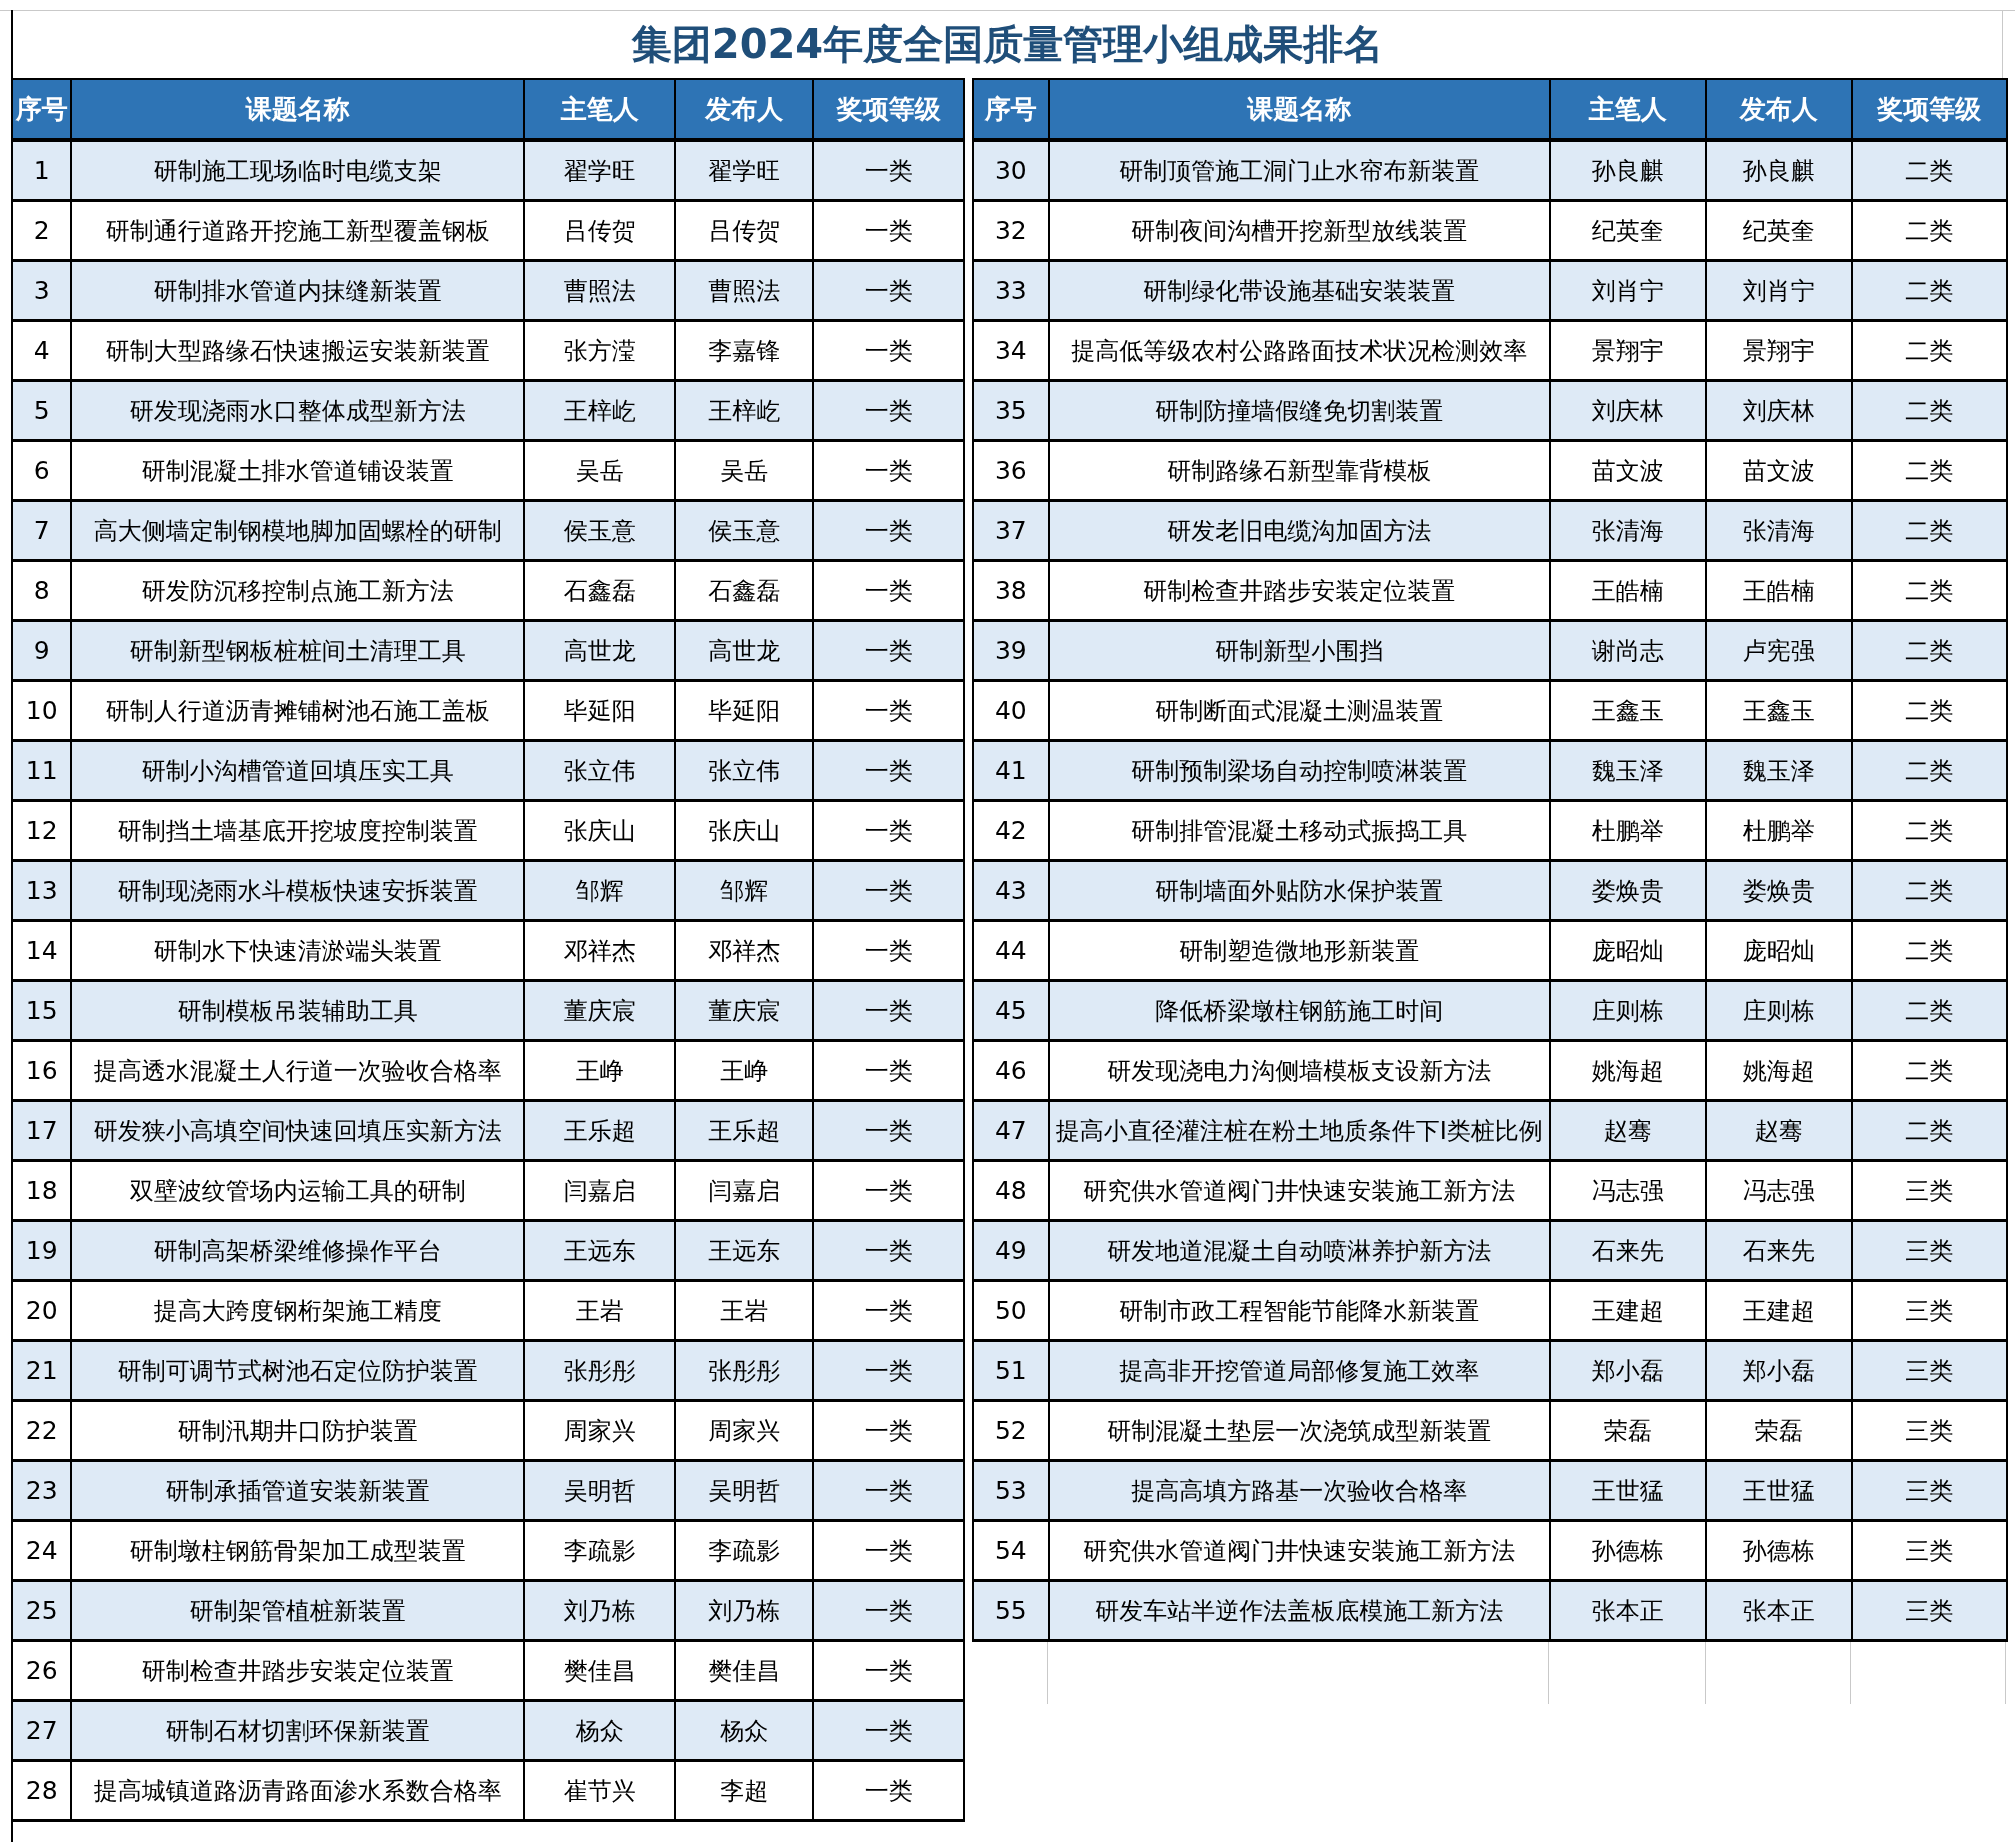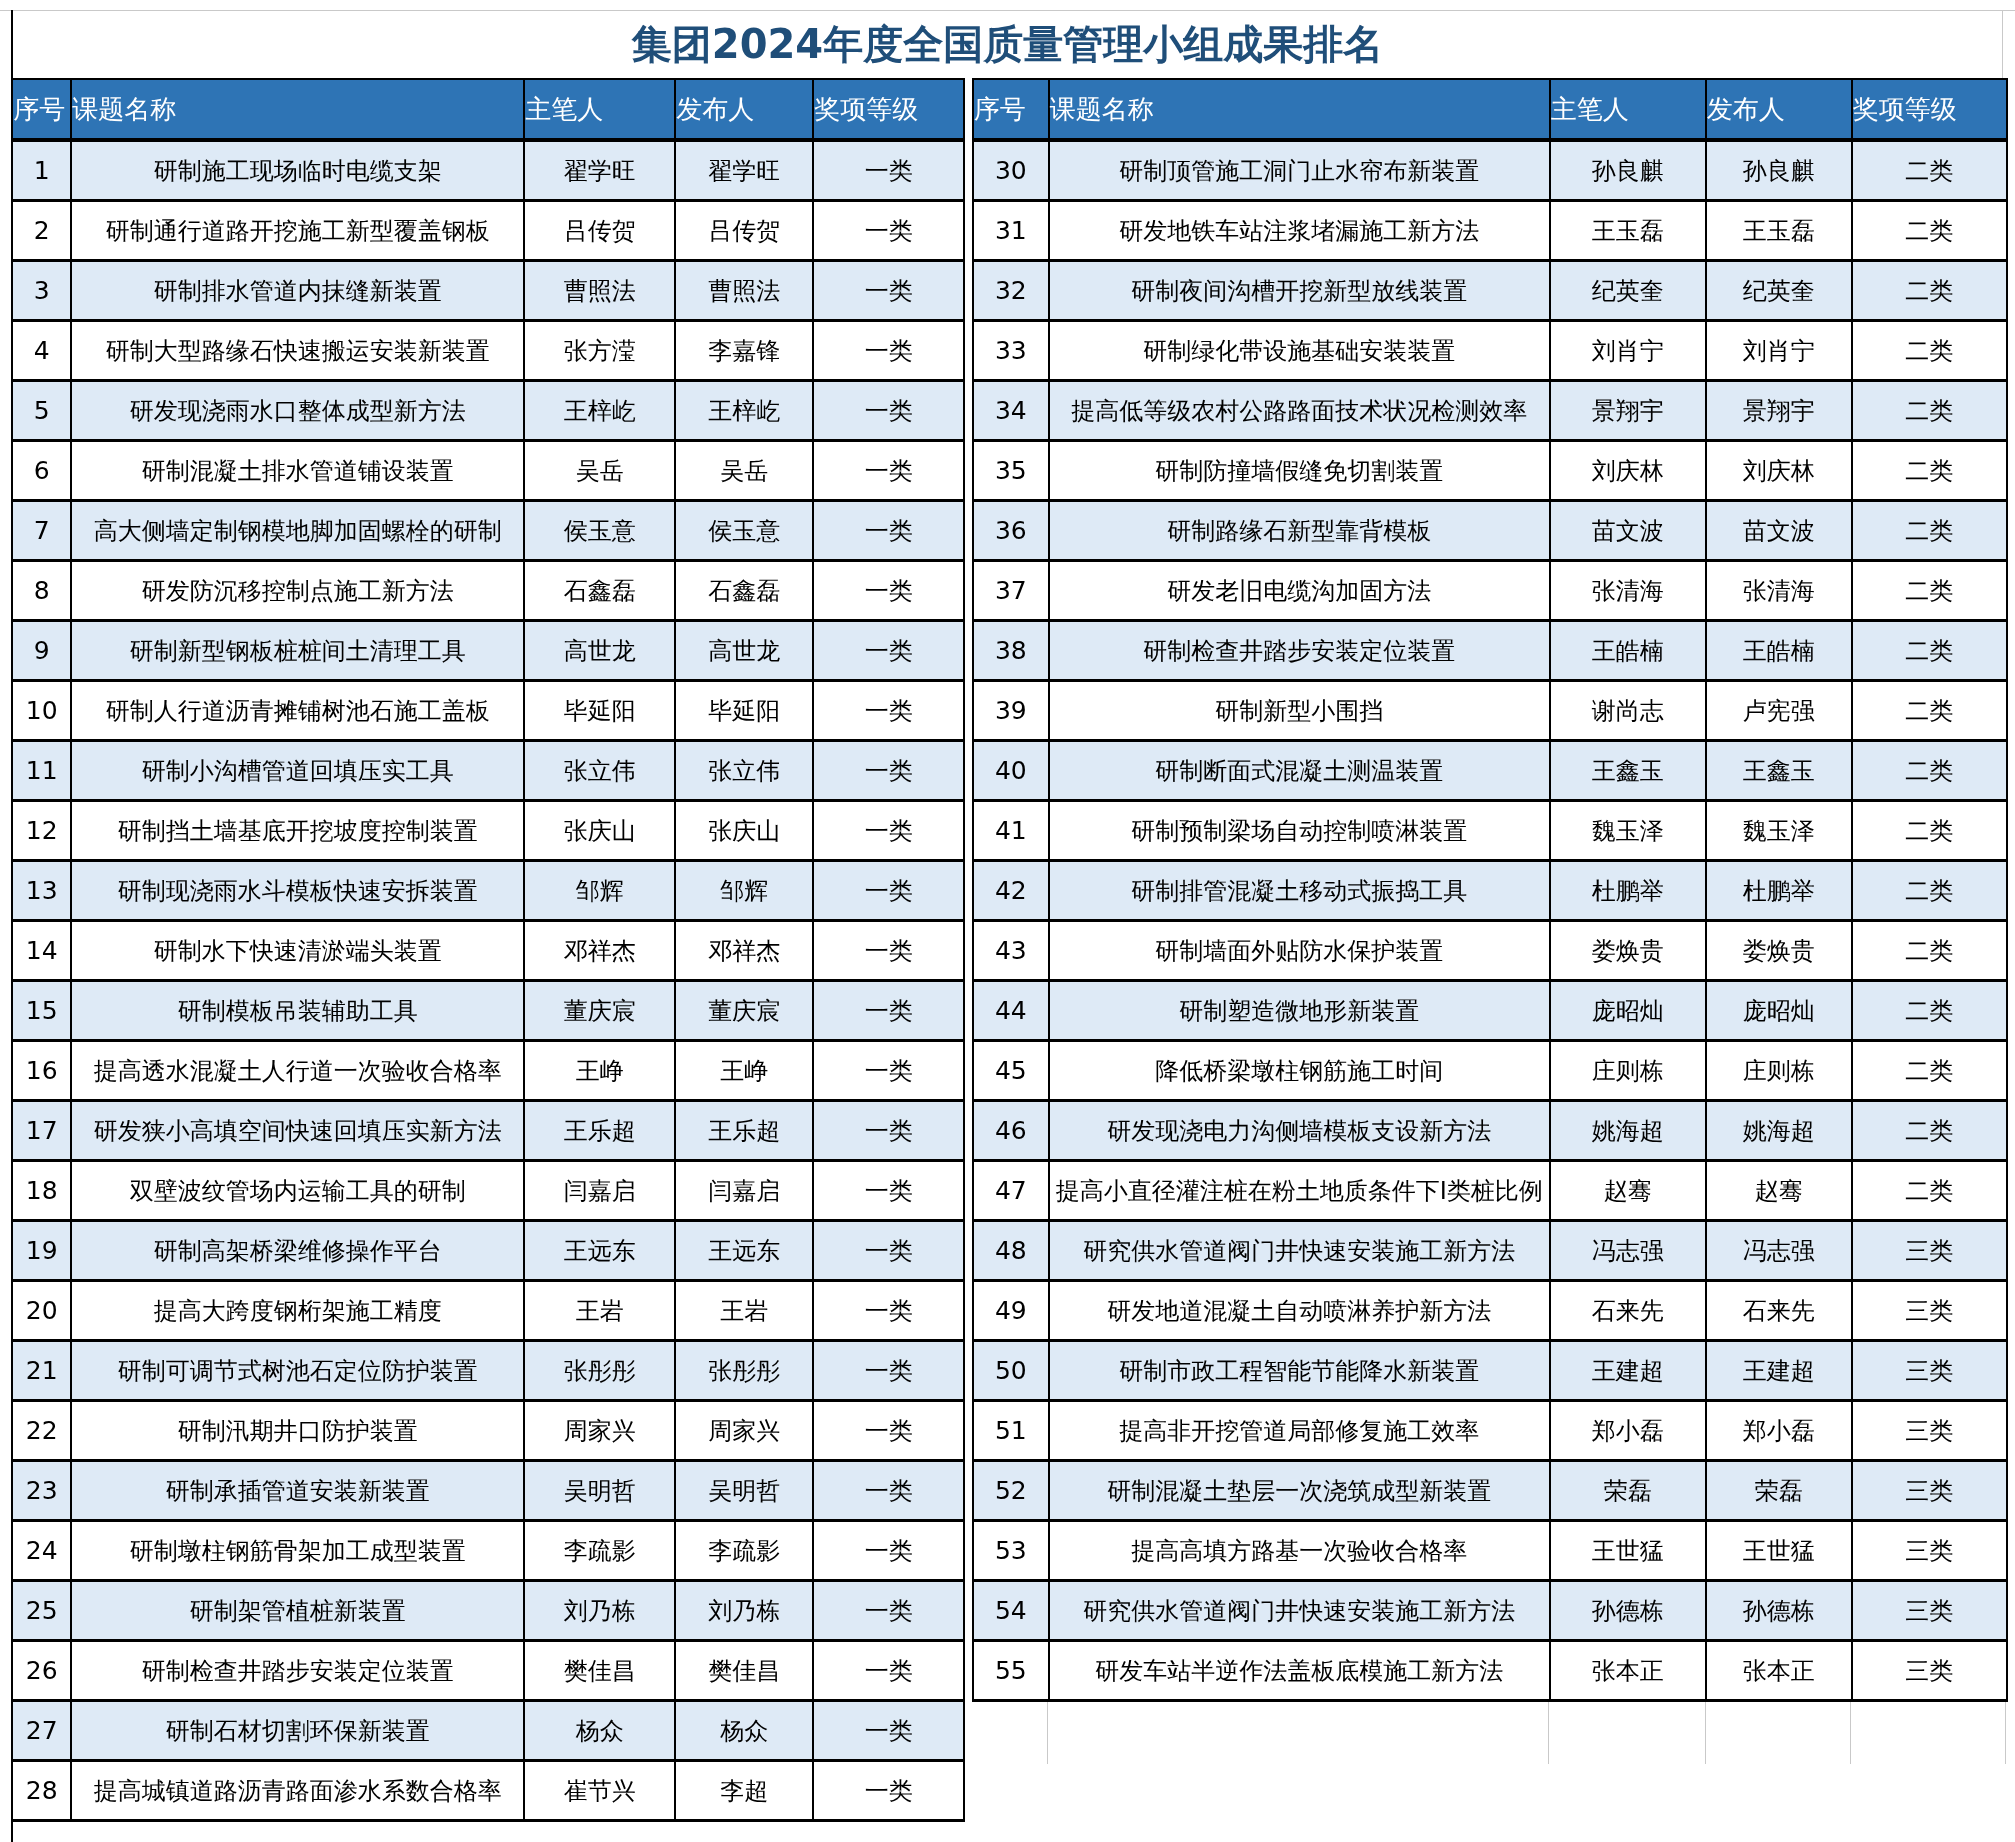--- a/index.html
+++ b/index.html
@@ -54,26 +54,26 @@
     border-collapse: collapse;
     table-layout: fixed;
     background: #ffffff;
   }
   .t-left  { width: 953px; }
   .t-right { width: 1034px; }
   th {
     background: var(--header-bg, #2E74B5);
     color: var(--header-text, #ffffff);
     font-size: 26px;
-    font-weight: normal;
+    font-weight: bold;
     height: 58px;
     padding: 0;
     border: 2px solid var(--border, #000);
     border-bottom-width: 4px;
-    text-align: left;
+    text-align: center;
   }
   td {
     height: 57px;
     padding: 0 5.3px;
     border: 2px solid var(--border, #000);
     border-top-width: 3.3px;
     border-bottom-width: 3.3px;
     font-size: 24px;
     color: #000;
     text-align: center;
@@ -361,27 +361,20 @@
       </thead>
       <tbody>
           <tr>
             <td class="c-no">30</td>
             <td class="c-topic">研制顶管施工洞门止水帘布新装置</td>
             <td class="c-author">孙良麒</td>
             <td class="c-publisher">孙良麒</td>
             <td class="c-award">二类</td>
           </tr>
           <tr>
-            <td class="c-no">31</td>
-            <td class="c-topic">研发地铁车站注浆堵漏施工新方法</td>
-            <td class="c-author">王玉磊</td>
-            <td class="c-publisher">王玉磊</td>
-            <td class="c-award">二类</td>
-          </tr>
-          <tr>
             <td class="c-no">32</td>
             <td class="c-topic">研制夜间沟槽开挖新型放线装置</td>
             <td class="c-author">纪英奎</td>
             <td class="c-publisher">纪英奎</td>
             <td class="c-award">二类</td>
           </tr>
           <tr>
             <td class="c-no">33</td>
             <td class="c-topic">研制绿化带设施基础安装装置</td>
             <td class="c-author">刘肖宁</td>

